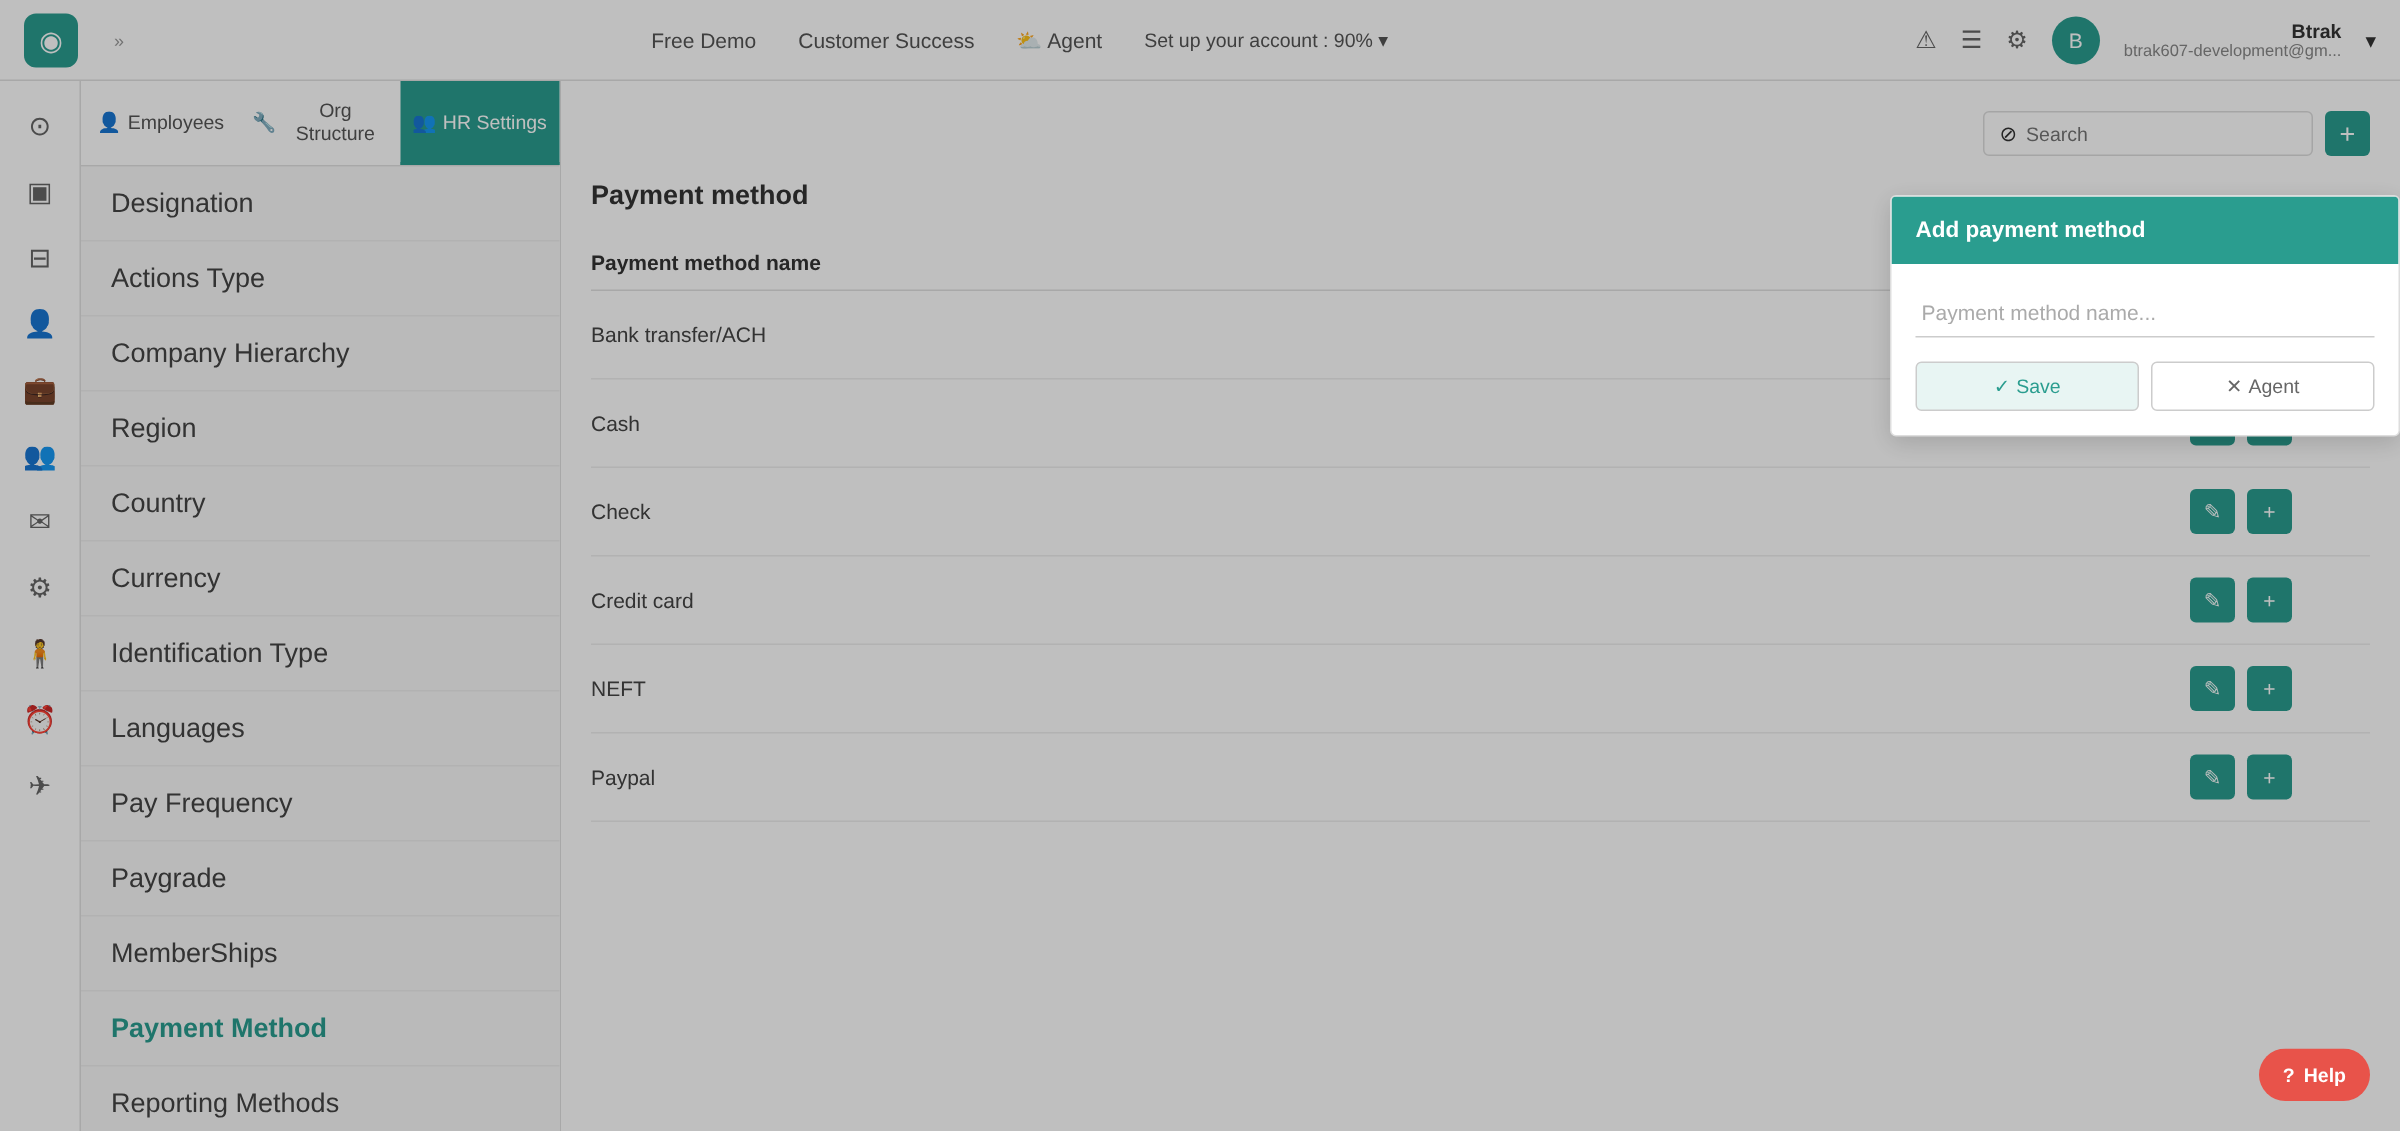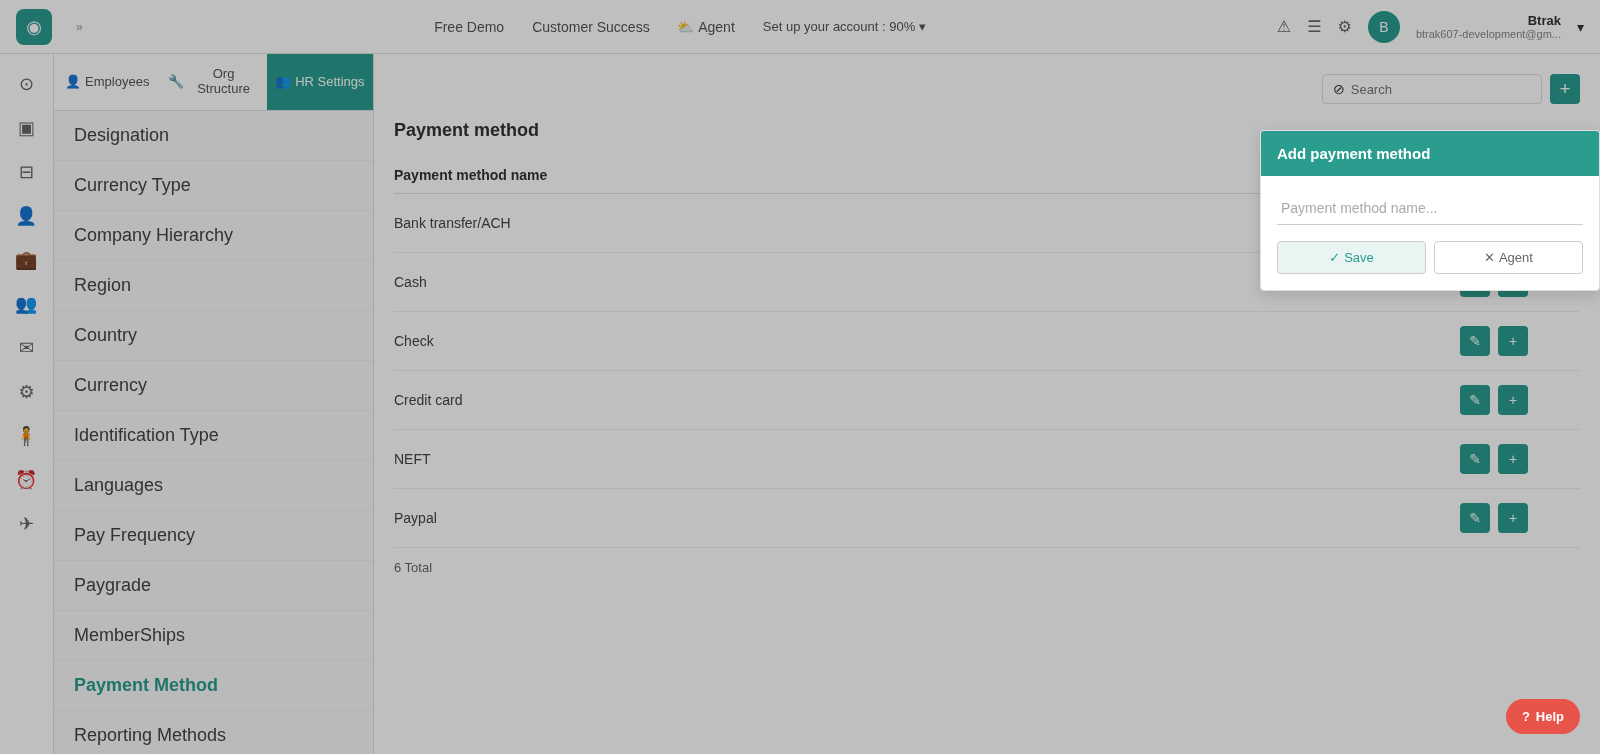--- a/index.html
+++ b/index.html
@@ -206,21 +206,21 @@
       <span>Org Structure</span>
     </div>
     <div class="tab active">
       <span>👥</span>
       <span>HR Settings</span>
     </div>
   </div>
 
   <div>
     <div class="menu-item">Designation</div>
-    <div class="menu-item">Currency Type</div>
+    <div class="menu-item">Actions Type</div>
     <div class="menu-item">Company Hierarchy</div>
     <div class="menu-item">Region</div>
     <div class="menu-item">Country</div>
     <div class="menu-item">Currency</div>
     <div class="menu-item">Identification Type</div>
     <div class="menu-item">Languages</div>
     <div class="menu-item">Pay Frequency</div>
     <div class="menu-item">Paygrade</div>
     <div class="menu-item">MemberShips</div>
     <div class="menu-item active">Payment Method</div>
@@ -284,23 +284,20 @@
     </div>
     <div class="table-row">
       <span class="col-name">Paypal</span>
       <div class="col-actions">
         <button class="action-btn">✎</button>
         <button class="action-btn">+</button>
       </div>
     </div>
   </div>
 
-  <div class="table-footer">
-    <span>6 Total</span>
-  </div>
 </main>
 
 <div class="popup">
   <div class="popup-header">
     <span>Add payment method</span>
   </div>
   <div class="popup-body">
     <input class="popup-input" type="text" placeholder="Payment method name..." style="">
     <div class="popup-actions">
       <button class="popup-save">

